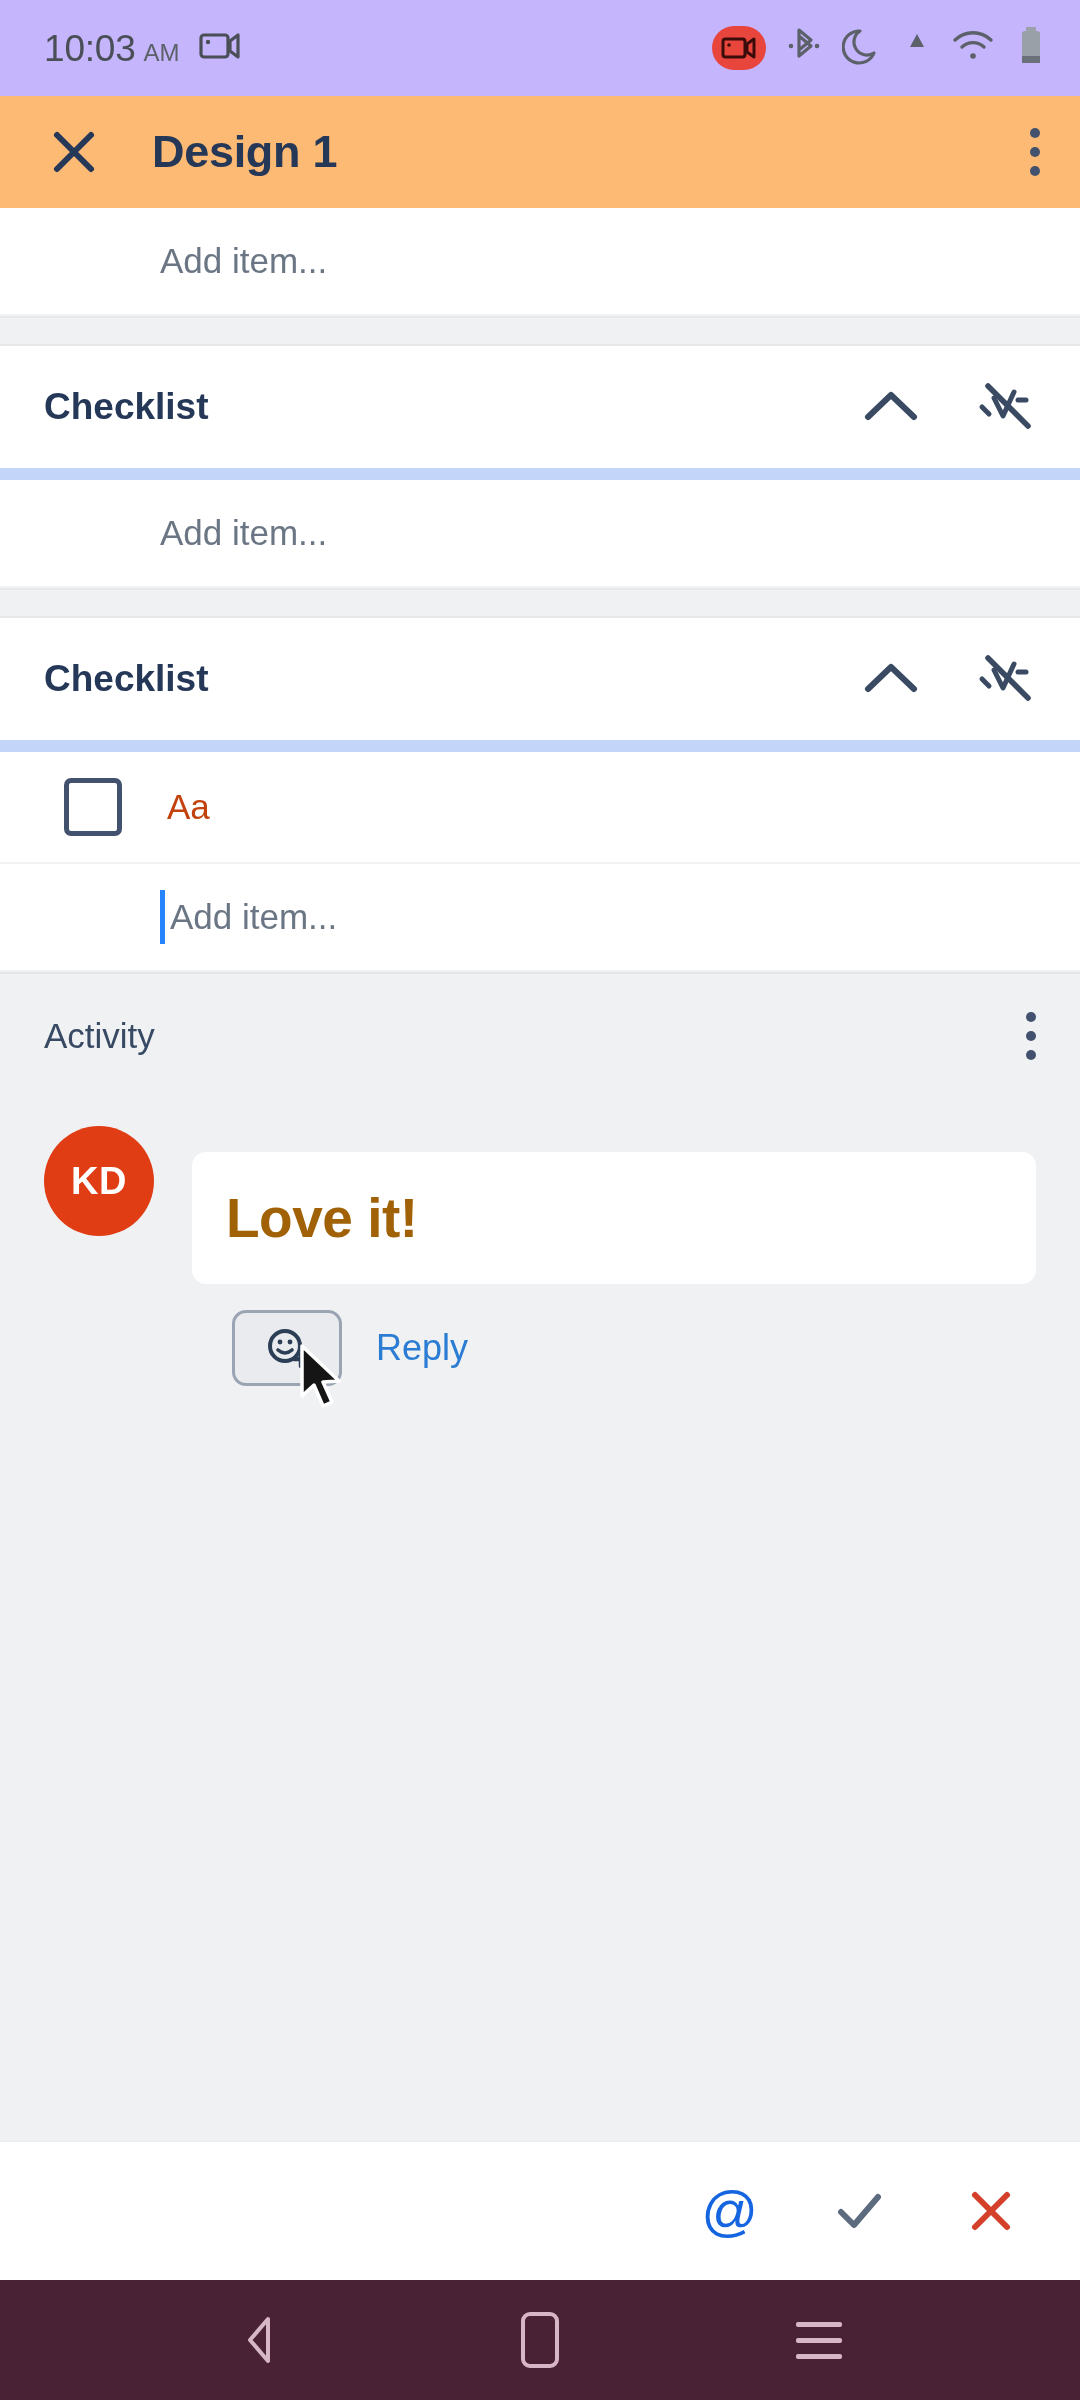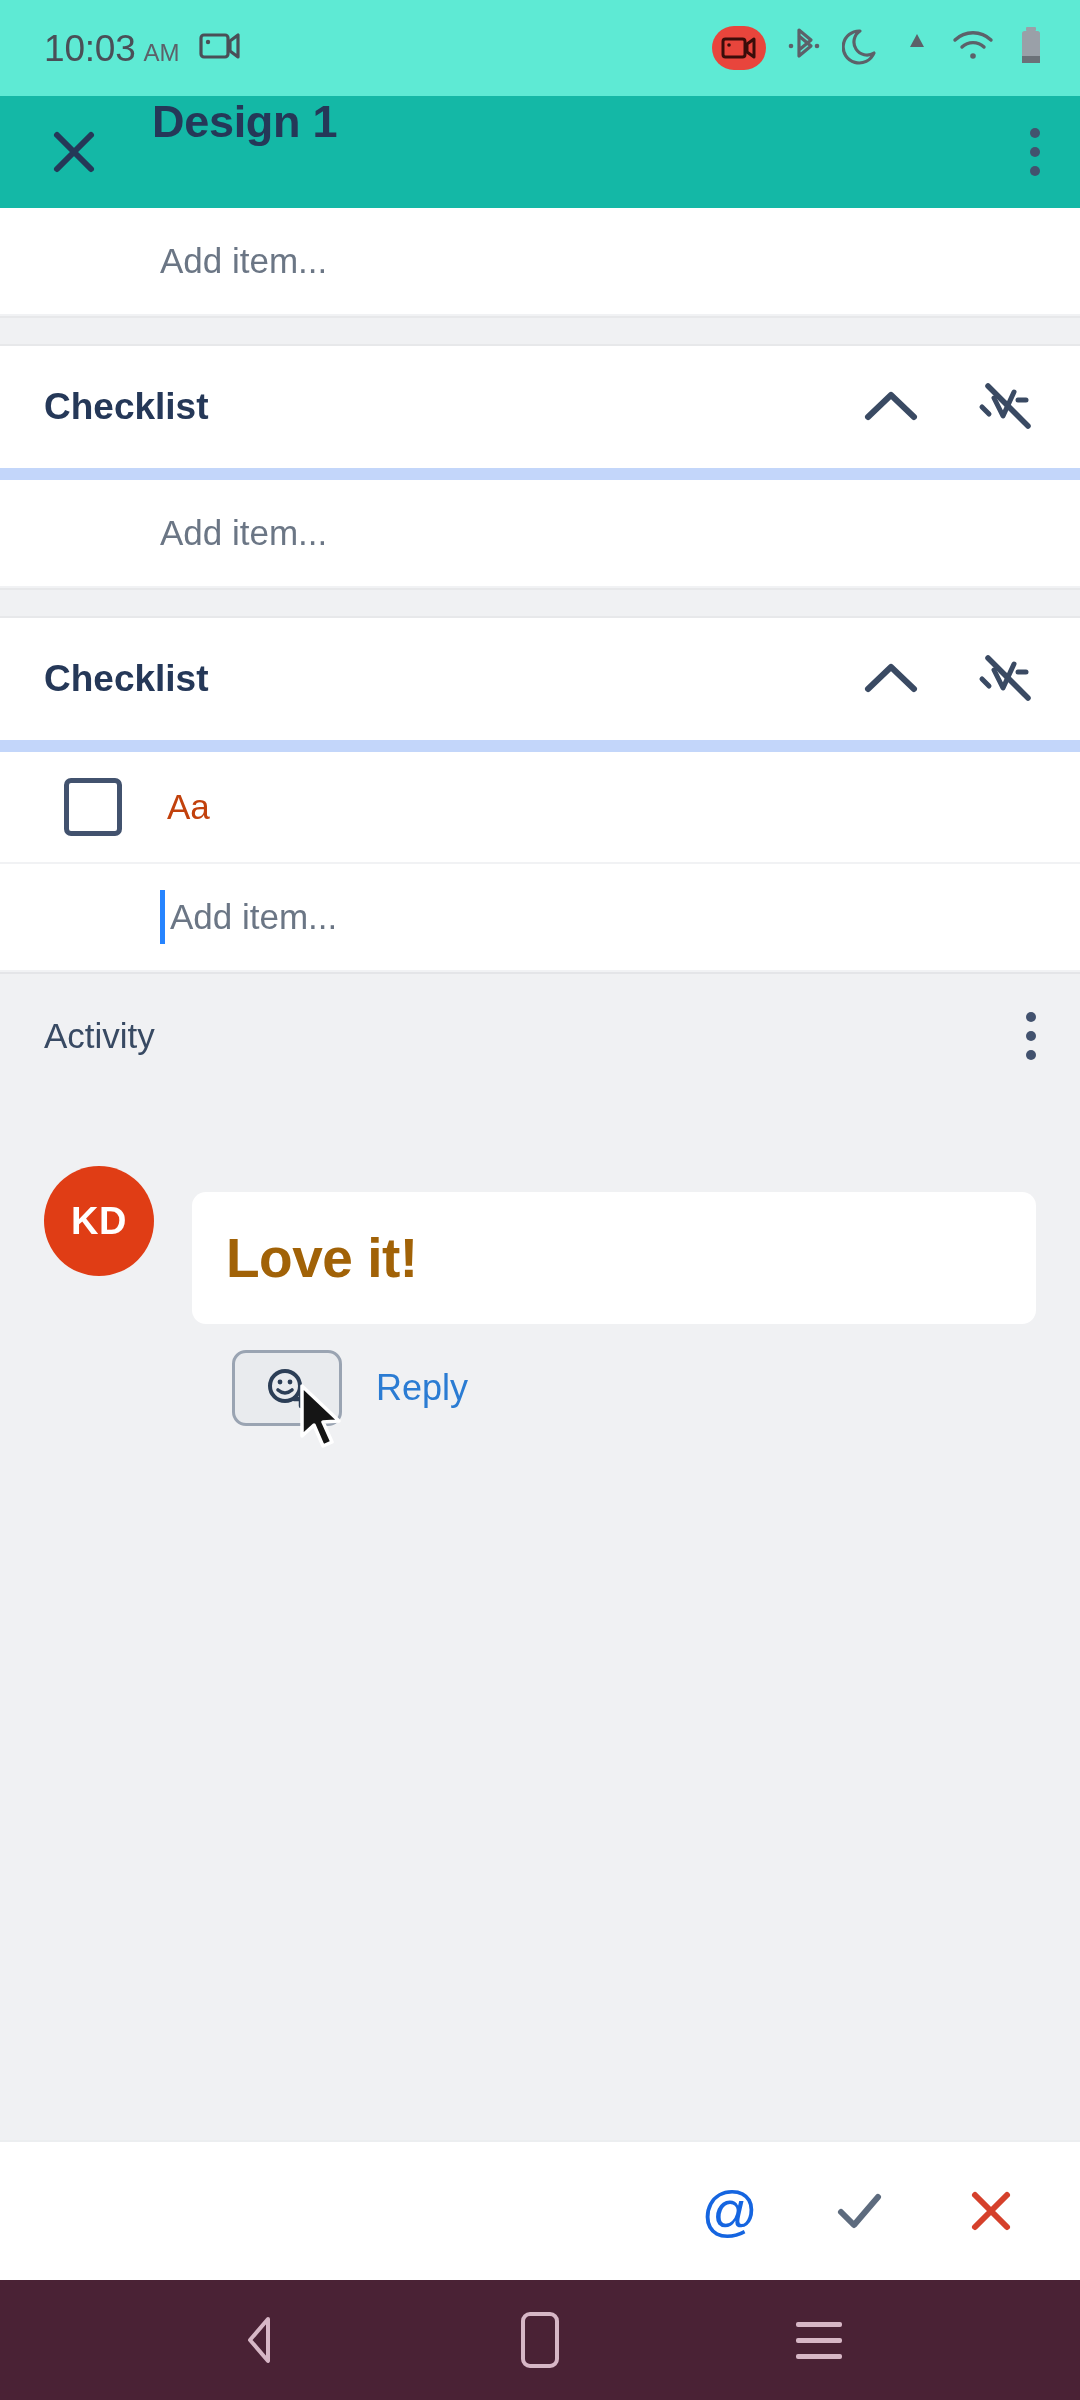--- a/index.html
+++ b/index.html
@@ -21,21 +21,21 @@
     position: relative;
     display: flex;
     flex-direction: column;
     background: #ffffff;
   }
 
   
   .statusbar {
     height: 96px;
     flex: 0 0 96px;
-    background: #5eead4;
+    background: #c4b5fd;
     display: flex;
     align-items: center;
     padding: 0 36px 0 44px;
     box-sizing: border-box;
   }
   .status-left {
     display: flex;
     align-items: center;
     gap: 20px;
   }
@@ -66,21 +66,22 @@
     display: flex;
     align-items: center;
     justify-content: center;
   }
 
   
   .appbar {
     height: 112px;
     flex: 0 0 112px;
     display: flex;
-    background: #14b8a6;
+    align-items: center;
+    background: #fdba74;
     padding: 0 40px 0 48px;
     box-sizing: border-box;
   }
   .appbar-title {
     font-size: 45px;
     font-weight: bold;
     color: #253858;
     margin-left: 52px;
     letter-spacing: -0.3px;
   }
@@ -206,21 +207,20 @@
   }
 
   
   .activity {
     background: #f0f1f3;
     flex: 1 1 auto;
     display: flex;
     flex-direction: column;
     border-top: 2px solid #e4e5e8;
     overflow: hidden;
-    gap: 40px;
   }
   .activity-head {
     height: 124px;
     flex: 0 0 124px;
     display: flex;
     align-items: center;
     padding: 0 44px 0 44px;
     box-sizing: border-box;
   }
   .activity-title {

